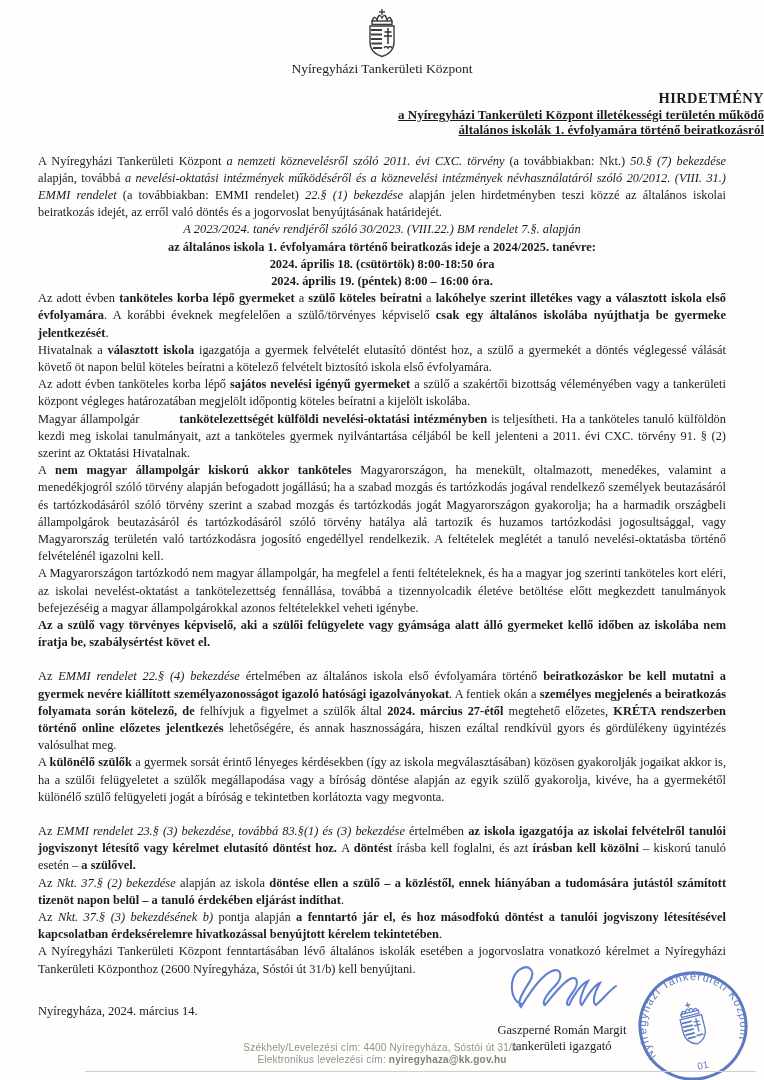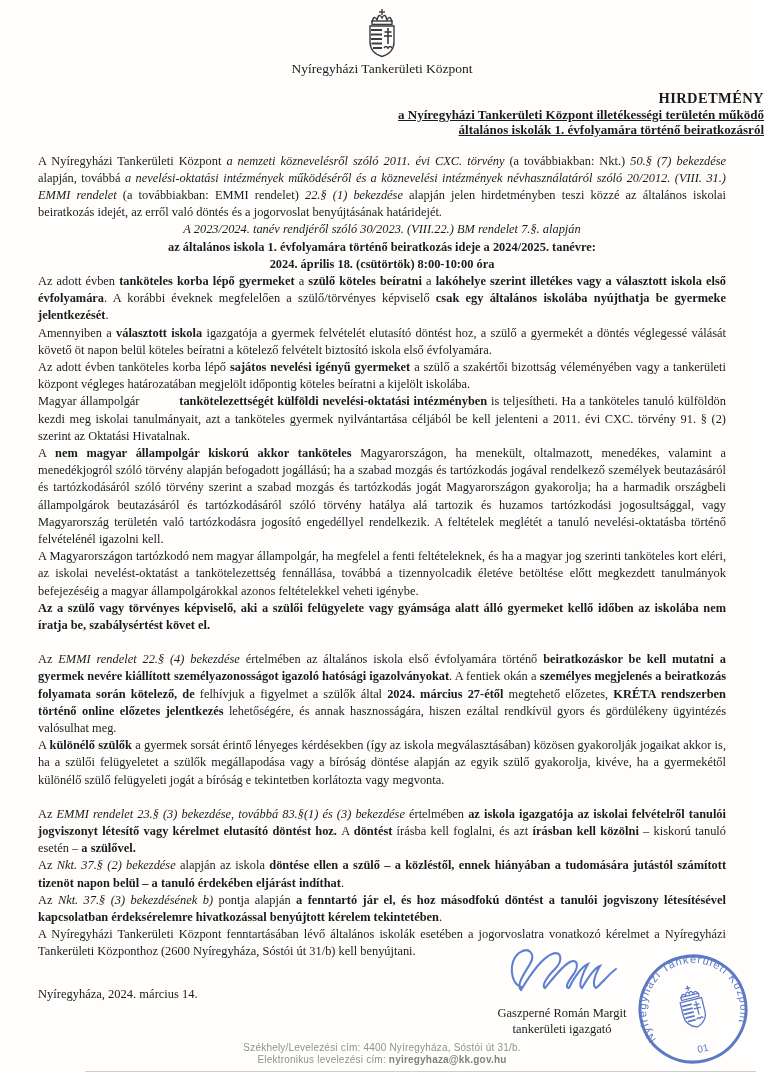--- a/index.html
+++ b/index.html
@@ -65,23 +65,24 @@
   <div class="title-block">
     <div class="title-main">HIRDETMÉNY</div>
     <div class="title-sub">a Nyíregyházi Tankerületi Központ illetékességi területén működő</div>
     <div class="title-sub">általános iskolák 1. évfolyamára történő beiratkozásról</div>
   </div>
 
   <div class="body-text">
       <p class="para justify"><span>A Nyíregyházi Tankerületi Központ </span><span style="font-style: italic;">a nemzeti köznevelésről szóló 2011. évi CXC. törvény </span><span>(a továbbiakban: Nkt.) </span><span style="font-style: italic;">50.§ (7) bekezdése </span><span>alapján, továbbá </span><span style="font-style: italic;">a nevelési-oktatási intézmények működéséről és a köznevelési intézmények névhasználatáról szóló 20/2012. (VIII. 31.) EMMI rendelet </span><span>(a továbbiakban: EMMI rendelet) </span><span style="font-style: italic;">22.§ (1) bekezdése </span><span>alapján jelen hirdetményben teszi közzé az általános iskolai beiratkozás idejét, az erről való döntés és a jogorvoslat benyújtásának határidejét.</span></p>
       <p class="para center"><span style="font-style: italic;">A 2023/2024. tanév rendjéről szóló 30/2023. (VIII.22.) BM rendelet 7.§. alapján</span></p>
       <p class="para center"><span style="font-weight: bold;">az általános iskola 1. évfolyamára történő beiratkozás ideje a 2024/2025. tanévre:</span></p>
-      <p class="para center"><span style="font-weight: bold;">2024. április 18. (csütörtök) 8:00-10:00 óra</span></p>
+      <p class="para center"><span style="font-weight: bold;">2024. április 18. (csütörtök) 8:00-18:50 óra</span></p>
+      <p class="para center"><span style="font-weight: bold;">2024. április 19. (péntek) 8:00 – 16:00 óra.</span></p>
       <p class="para justify"><span>Az adott évben </span><span style="font-weight: bold;">tanköteles korba lépő gyermeket </span><span>a </span><span style="font-weight: bold;">szülő köteles beíratni </span><span>a </span><span style="font-weight: bold;">lakóhelye szerint illetékes vagy a választott iskola első évfolyamára</span><span>. A korábbi éveknek megfelelően a szülő/törvényes képviselő </span><span style="font-weight: bold;">csak egy általános iskolába nyújthatja be gyermeke jelentkezését</span><span>.</span></p>
-      <p class="para justify"><span>Amennyiben a </span><span style="font-weight: bold;">választott iskola </span><span>igazgatója a gyermek felvételét elutasító döntést hoz, a szülő a gyermekét a döntés véglegessé válását követő öt napon belül köteles beíratni a kötelező felvételt biztosító iskola első évfolyamára.</span></p>
+      <p class="para justify"><span>Hivatalnak a </span><span style="font-weight: bold;">választott iskola </span><span>igazgatója a gyermek felvételét elutasító döntést hoz, a szülő a gyermekét a döntés véglegessé válását követő öt napon belül köteles beíratni a kötelező felvételt biztosító iskola első évfolyamára.</span></p>
       <p class="para justify"><span>Az adott évben tanköteles korba lépő </span><span style="font-weight: bold;">sajátos nevelési igényű gyermeket </span><span>a szülő a szakértői bizottság véleményében vagy a tankerületi központ végleges határozatában megjelölt időpontig köteles beíratni a kijelölt iskolába.</span></p>
       <p class="para justify"><span>Magyar állampolgár </span><span style="font-weight: bold; margin-left: 36px;">tankötelezettségét külföldi nevelési-oktatási intézményben </span><span>is teljesítheti. Ha a tanköteles tanuló külföldön kezdi meg iskolai tanulmányait, azt a tanköteles gyermek nyilvántartása céljából be kell jelenteni a 2011. évi CXC. törvény 91. § (2) szerint az Oktatási Hivatalnak.</span></p>
       <p class="para justify"><span>A </span><span style="font-weight: bold;">nem magyar állampolgár kiskorú akkor tanköteles </span><span>Magyarországon, ha menekült, oltalmazott, menedékes, valamint a menedékjogról szóló törvény alapján befogadott jogállású; ha a szabad mozgás és tartózkodás jogával rendelkező személyek beutazásáról és tartózkodásáról szóló törvény szerint a szabad mozgás és tartózkodás jogát Magyarországon gyakorolja; ha a harmadik országbeli állampolgárok beutazásáról és tartózkodásáról szóló törvény hatálya alá tartozik és huzamos tartózkodási jogosultsággal, vagy Magyarország területén való tartózkodásra jogosító engedéllyel rendelkezik. A feltételek meglétét a tanuló nevelési-oktatásba történő felvételénél igazolni kell.</span></p>
       <p class="para justify"><span>A Magyarországon tartózkodó nem magyar állampolgár, ha megfelel a fenti feltételeknek, és ha a magyar jog szerinti tanköteles kort eléri, az iskolai nevelést-oktatást a tankötelezettség fennállása, továbbá a tizennyolcadik életéve betöltése előtt megkezdett tanulmányok befejezéséig a magyar állampolgárokkal azonos feltételekkel veheti igénybe.</span></p>
       <p class="para justify"><span style="font-weight: bold;">Az a szülő vagy törvényes képviselő, aki a szülői felügyelete vagy gyámsága alatt álló gyermeket kellő időben az iskolába nem íratja be, szabálysértést követ el.</span></p>
       <p class="para justify gap"><span>Az </span><span style="font-style: italic;">EMMI rendelet 22.§ (4) bekezdése </span><span>értelmében az általános iskola első évfolyamára történő </span><span style="font-weight: bold;">beiratkozáskor be kell mutatni a gyermek nevére kiállított személyazonosságot igazoló hatósági igazolványokat</span><span>. A fentiek okán a </span><span style="font-weight: bold;">személyes megjelenés a beiratkozás folyamata során kötelező, de </span><span>felhívjuk a figyelmet a szülők által </span><span style="font-weight: bold;">2024. március 27-étől </span><span>megtehető előzetes, </span><span style="font-weight: bold;">KRÉTA rendszerben történő online előzetes jelentkezés </span><span>lehetőségére, és annak hasznosságára, hiszen ezáltal rendkívül gyors és gördülékeny ügyintézés valósulhat meg.</span></p>
       <p class="para justify"><span>A </span><span style="font-weight: bold;">különélő szülők </span><span>a gyermek sorsát érintő lényeges kérdésekben (így az iskola megválasztásában) közösen gyakorolják jogaikat akkor is, ha a szülői felügyeletet a szülők megállapodása vagy a bíróság döntése alapján az egyik szülő gyakorolja, kivéve, ha a gyermekétől különélő szülő felügyeleti jogát a bíróság e tekintetben korlátozta vagy megvonta.</span></p>
       <p class="para justify gap"><span>Az </span><span style="font-style: italic;">EMMI rendelet 23.§ (3) bekezdése, továbbá 83.§(1) és (3) bekezdése </span><span>értelmében </span><span style="font-weight: bold;">az iskola igazgatója az iskolai felvételről tanulói jogviszonyt létesítő vagy kérelmet elutasító döntést hoz. </span><span>A </span><span style="font-weight: bold;">döntést </span><span>írásba kell foglalni, és azt </span><span style="font-weight: bold;">írásban kell közölni </span><span>– kiskorú tanuló esetén – </span><span style="font-weight: bold;">a szülővel.</span></p>
       <p class="para justify"><span>Az </span><span style="font-style: italic;">Nkt. 37.§ (2) bekezdése </span><span>alapján az iskola </span><span style="font-weight: bold;">döntése ellen a szülő – a közléstől, ennek hiányában a tudomására jutástól számított tizenöt napon belül – a tanuló érdekében eljárást indíthat</span><span>.</span></p>
       <p class="para justify"><span>Az </span><span style="font-style: italic;">Nkt. 37.§ (3) bekezdésének b) </span><span>pontja alapján </span><span style="font-weight: bold;">a fenntartó jár el, és hoz másodfokú döntést a tanulói jogviszony létesítésével kapcsolatban érdeksérelemre hivatkozással benyújtott kérelem tekintetében</span><span>.</span></p>

